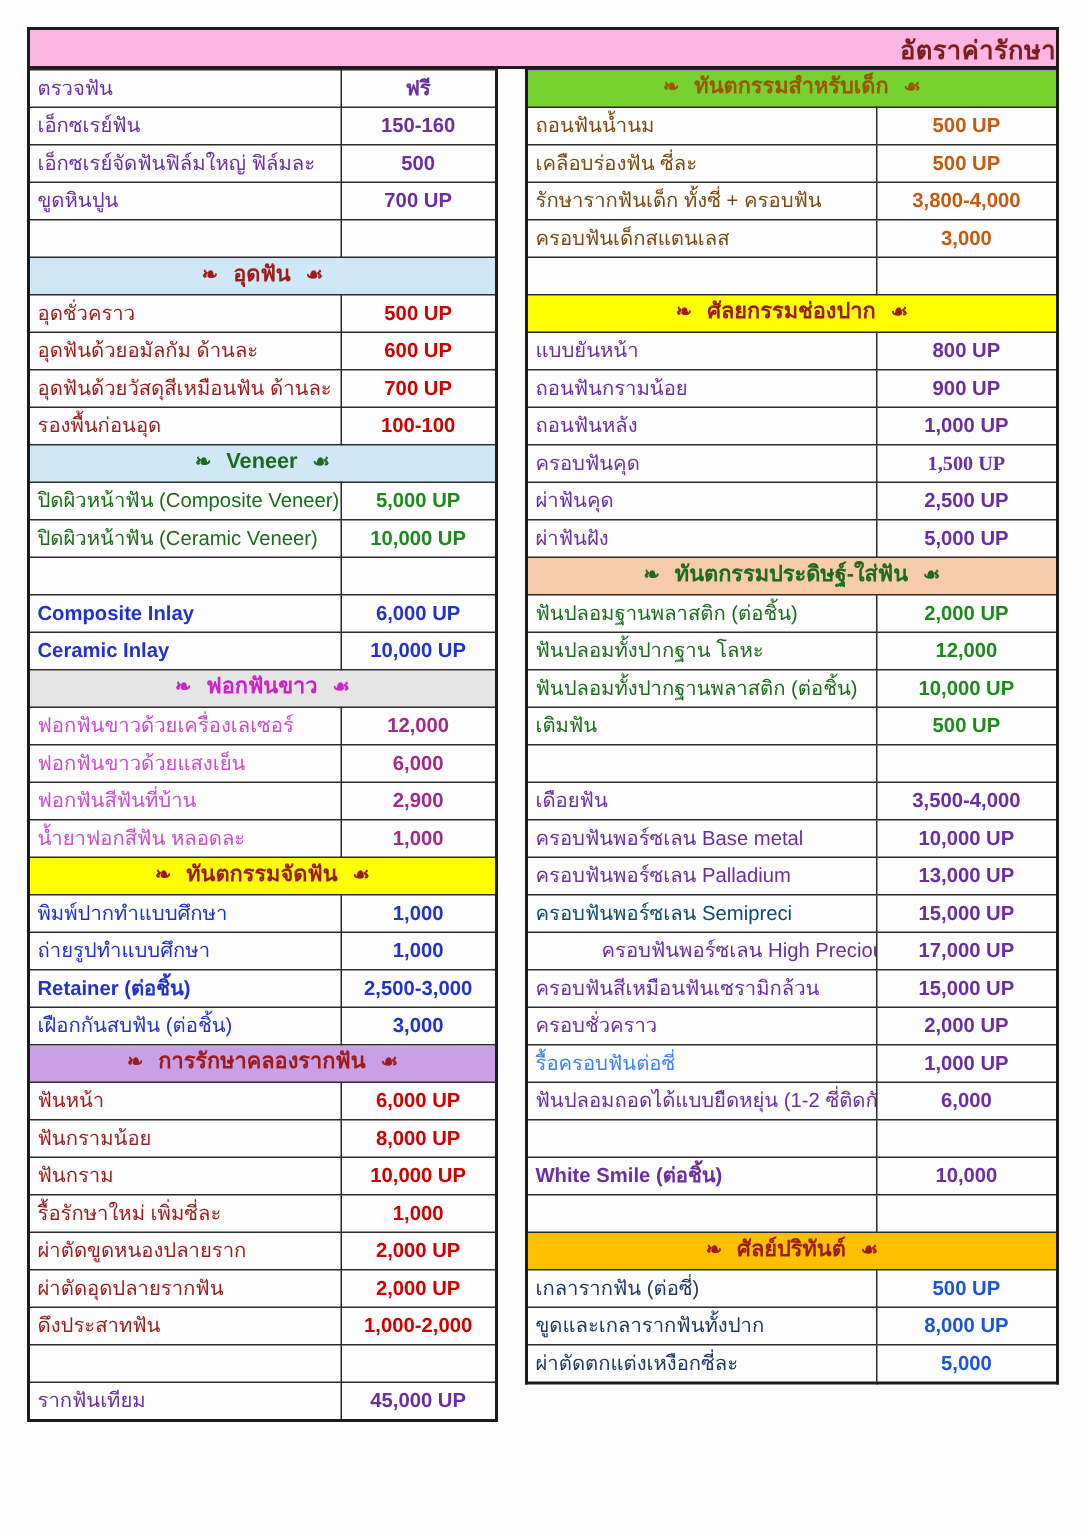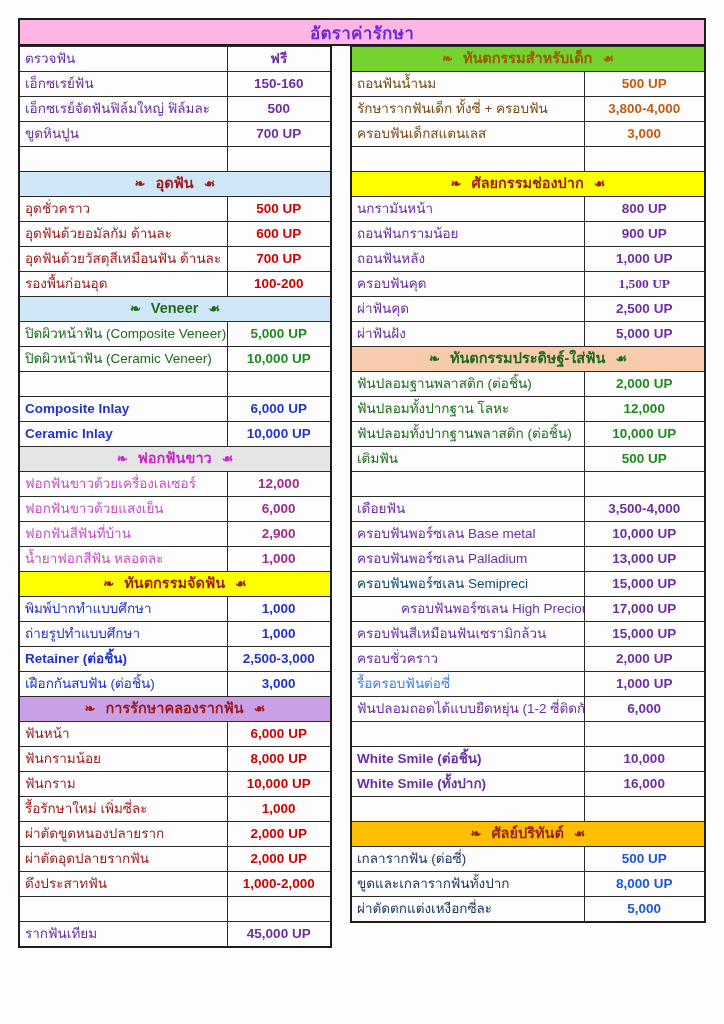--- a/index.html
+++ b/index.html
@@ -33,21 +33,21 @@
   td.hdr {
     text-align: center; font-weight: bold; font-size: 14.5px; padding: 0;
   }
   td.hdr span { margin: 0 5px; }
   td.hdr .orn { font-size: 13px; }
 </style>
 </head>
 <body>
 
 <div class="page">
-  <div class="title-bar" id="title-bar" style="background: rgb(251, 182, 228); color: #6d28d9;">
+  <div class="title-bar" id="title-bar" style="background: rgb(251, 182, 228); color: #7f1d1d; justify-content: flex-end;">
     <span>อัตราค่ารักษา</span>
   </div>
   <div class="tables">
     <table class="price-table left">
       <colgroup>
           <col class="c-lbl">
           <col class="c-prc">
         </colgroup>
       <tbody>
           <tr>
@@ -80,21 +80,21 @@
           <tr>
             <td class="lbl"><span style="color: rgb(158, 27, 27);">อุดฟันด้วยอมัลกัม ด้านละ</span></td>
             <td class="price"><span style="color: rgb(208, 0, 0);">600 UP</span></td>
           </tr>
           <tr>
             <td class="lbl"><span style="color: rgb(158, 27, 27); margin-top: 20px;">อุดฟันด้วยวัสดุสีเหมือนฟัน ด้านละ</span></td>
             <td class="price"><span style="color: rgb(208, 0, 0);">700 UP</span></td>
           </tr>
           <tr>
             <td class="lbl"><span style="color: rgb(158, 27, 27);">รองพื้นก่อนอุด</span></td>
-            <td class="price"><span style="color: rgb(208, 0, 0);">100-200</span></td>
+            <td class="price"><span style="color: rgb(208, 0, 0);">100-100</span></td>
           </tr>
           <tr>
             <td colspan="2" class="hdr" style="background: rgb(207, 231, 247); color: rgb(29, 107, 29);"><span class="orn">❧</span><span>Veneer</span><span class="orn">☙</span></td>
           </tr>
           <tr>
             <td class="lbl"><span style="color: rgb(29, 107, 29);">ปิดผิวหน้าฟัน (Composite Veneer)</span></td>
             <td class="price"><span style="color: rgb(30, 138, 30);">5,000 UP</span></td>
           </tr>
           <tr>
             <td class="lbl"><span style="color: rgb(29, 107, 29);">ปิดผิวหน้าฟัน (Ceramic Veneer)</span></td>
@@ -199,36 +199,40 @@
         </colgroup>
       <tbody>
           <tr>
             <td colspan="2" class="hdr" style="background: rgb(118, 211, 47); color: rgb(156, 87, 0);"><span class="orn">❧</span><span>ทันตกรรมสำหรับเด็ก</span><span class="orn">☙</span></td>
           </tr>
           <tr>
             <td class="lbl"><span style="color: rgb(123, 74, 18);">ถอนฟันน้ำนม</span></td>
             <td class="price"><span style="color: rgb(197, 90, 17);">500 UP</span></td>
           </tr>
           <tr>
+            <td class="lbl"><span style="color: rgb(123, 74, 18);">เคลือบร่องฟัน ซี่ละ</span></td>
+            <td class="price"><span style="color: rgb(197, 90, 17);">500 UP</span></td>
+          </tr>
+          <tr>
             <td class="lbl"><span style="color: rgb(123, 74, 18);">รักษารากฟันเด็ก ทั้งซี่ + ครอบฟัน</span></td>
             <td class="price"><span style="color: rgb(197, 90, 17);">3,800-4,000</span></td>
           </tr>
           <tr>
             <td class="lbl"><span style="color: rgb(123, 74, 18);">ครอบฟันเด็กสแตนเลส</span></td>
             <td class="price"><span style="color: rgb(197, 90, 17);">3,000</span></td>
           </tr>
           <tr>
             <td class="lbl"></td>
             <td class="price"></td>
           </tr>
           <tr>
             <td colspan="2" class="hdr" style="background: rgb(255, 255, 0); color: rgb(158, 27, 27);"><span class="orn">❧</span><span>ศัลยกรรมช่องปาก</span><span class="orn">☙</span></td>
           </tr>
           <tr>
-            <td class="lbl"><span style="color: rgb(107, 47, 163);">นกรามันหน้า</span></td>
+            <td class="lbl"><span style="color: rgb(107, 47, 163);">แบบยันหน้า</span></td>
             <td class="price"><span style="color: rgb(107, 47, 163);">800 UP</span></td>
           </tr>
           <tr>
             <td class="lbl"><span style="color: rgb(107, 47, 163);">ถอนฟันกรามน้อย</span></td>
             <td class="price"><span style="color: rgb(107, 47, 163);">900 UP</span></td>
           </tr>
           <tr>
             <td class="lbl"><span style="color: rgb(107, 47, 163);">ถอนฟันหลัง</span></td>
             <td class="price"><span style="color: rgb(107, 47, 163);">1,000 UP</span></td>
           </tr>
@@ -303,24 +307,20 @@
             <td class="lbl"><span style="color: rgb(107, 47, 163);">ฟันปลอมถอดได้แบบยืดหยุ่น (1-2 ซี่ติดกัน)</span></td>
             <td class="price"><span style="color: rgb(107, 47, 163);">6,000</span></td>
           </tr>
           <tr>
             <td class="lbl"></td>
             <td class="price"></td>
           </tr>
           <tr>
             <td class="lbl"><span style="color: rgb(107, 47, 163); font-weight: bold;">White Smile (ต่อชิ้น)</span></td>
             <td class="price"><span style="color: rgb(107, 47, 163);">10,000</span></td>
-          </tr>
-          <tr>
-            <td class="lbl"><span style="color: rgb(107, 47, 163); font-weight: bold;">White Smile (ทั้งปาก)</span></td>
-            <td class="price"><span style="color: rgb(107, 47, 163);">16,000</span></td>
           </tr>
           <tr>
             <td class="lbl"></td>
             <td class="price"></td>
           </tr>
           <tr>
             <td colspan="2" class="hdr" style="background: rgb(255, 192, 0); color: rgb(158, 27, 27);"><span class="orn">❧</span><span>ศัลย์ปริทันต์</span><span class="orn">☙</span></td>
           </tr>
           <tr>
             <td class="lbl"><span style="color: rgb(31, 56, 100);">เกลารากฟัน (ต่อซี่)</span></td>

